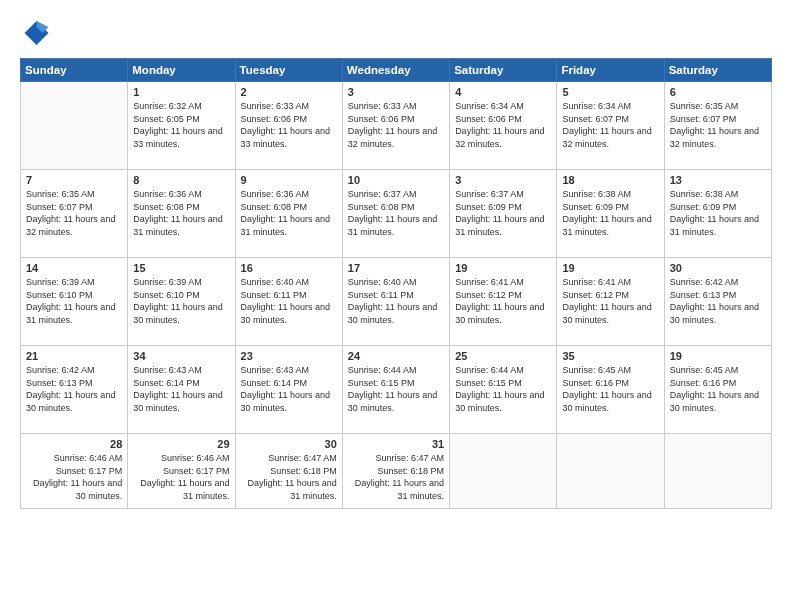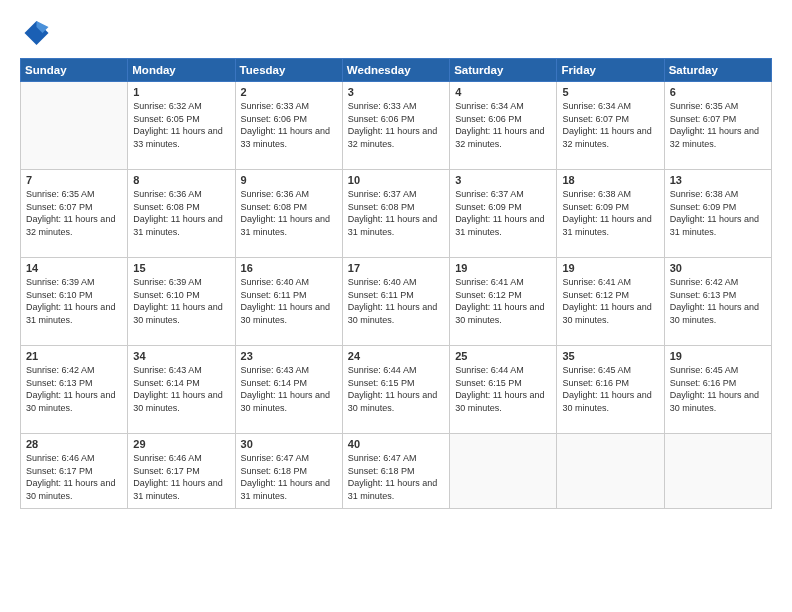--- a/index.html
+++ b/index.html
@@ -84,20 +84,21 @@
     .cell-info {
       font-size: 9px;
       line-height: 1.4;
       color: #333;
     }
     .empty-cell {
       background: #f9f9f9;
     }
     tr:last-child td {
       height: 75px;
+      text-align: right;
     }
   </style>
 </head>
 <body>
 
 <div class="page">
   <div class="header">
     <div class="logo">
       <svg class="logo-icon" viewBox="0 0 40 40">
         <polygon points="22,4 38,20 22,36 6,20" fill="#1a5fb4"></polygon>
@@ -251,21 +252,21 @@
           </td>
           <td>
             <span class="day-num">29</span>
             <div class="cell-info">Sunrise: 6:46 AM<br>Sunset: 6:17 PM<br>Daylight: 11 hours and 31 minutes.</div>
           </td>
           <td>
             <span class="day-num">30</span>
             <div class="cell-info">Sunrise: 6:47 AM<br>Sunset: 6:18 PM<br>Daylight: 11 hours and 31 minutes.</div>
           </td>
           <td>
-            <span class="day-num">40</span>
+            <span class="day-num">31</span>
             <div class="cell-info">Sunrise: 6:47 AM<br>Sunset: 6:18 PM<br>Daylight: 11 hours and 31 minutes.</div>
           </td>
           <td class="empty-cell"></td>
           <td class="empty-cell"></td>
           <td class="empty-cell"></td>
         </tr>
       </tbody>
   </table>
 </div>
 

